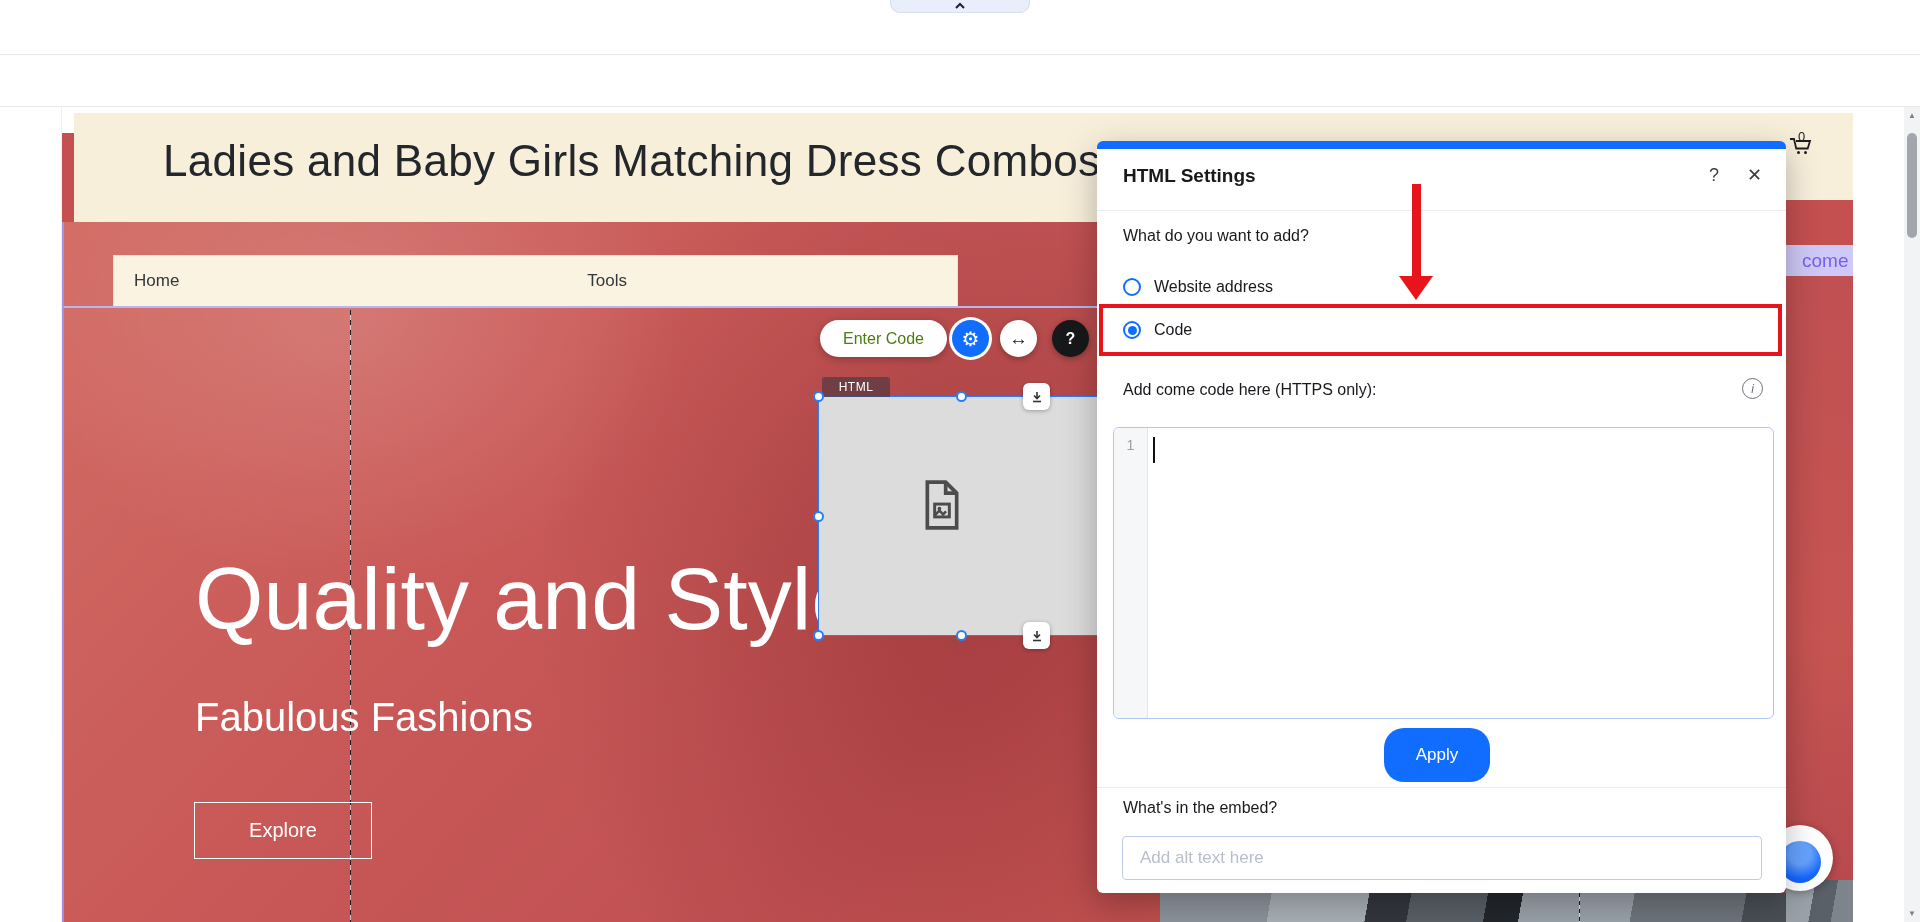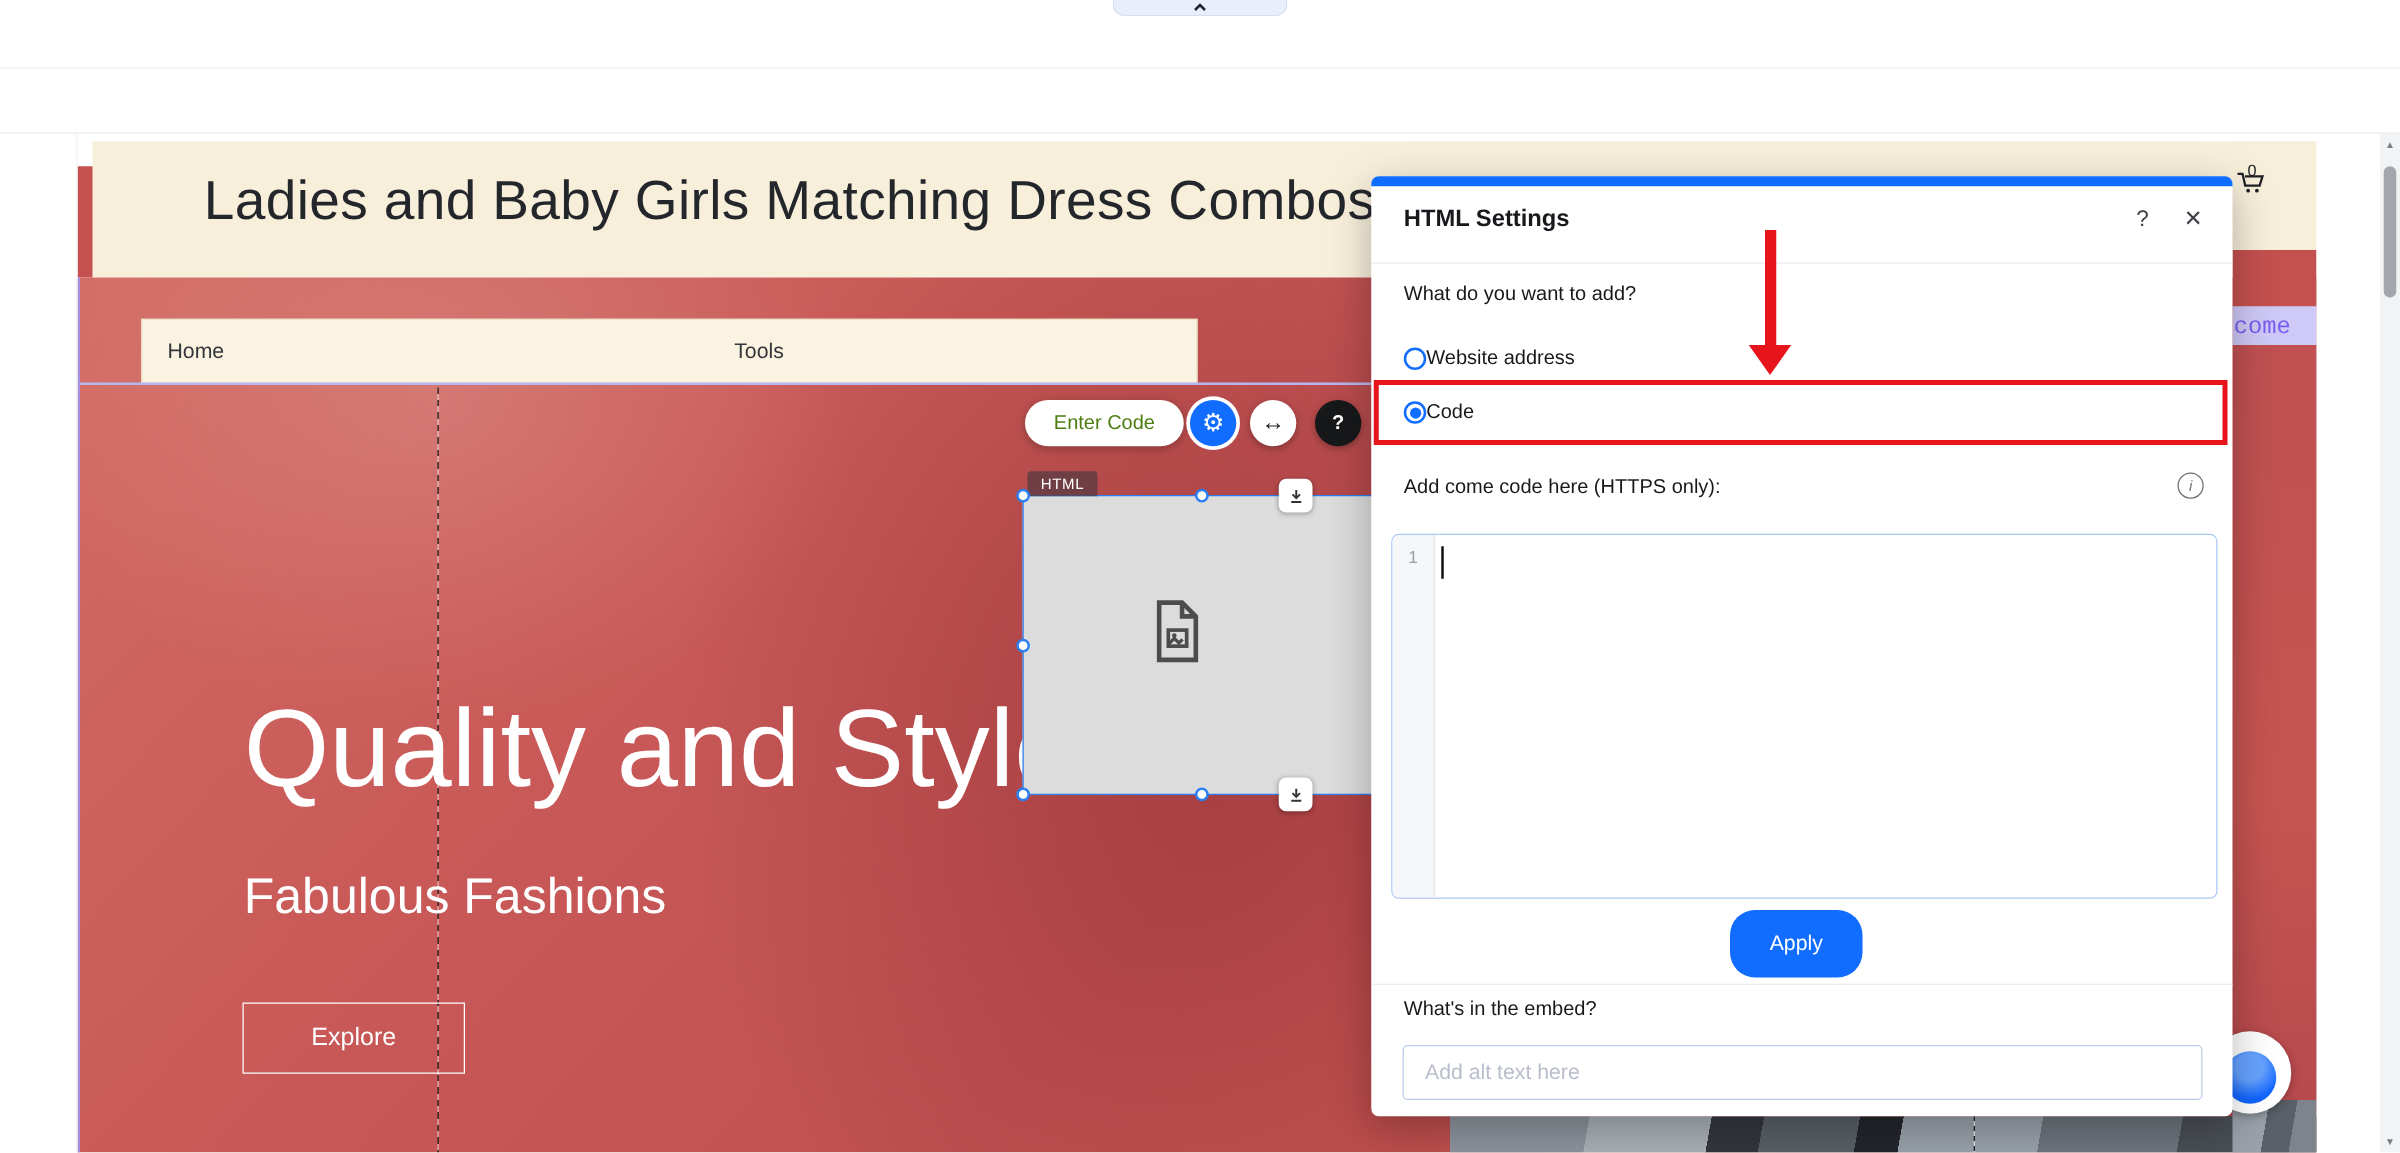--- a/index.html
+++ b/index.html
@@ -64,42 +64,42 @@
   .lavleft { left:62px; top:222px; width:2px; height:700px; background:rgba(158,152,240,.85); }
   .dashline { left:350px; top:310px; width:1px; height:612px;
               background:repeating-linear-gradient(#1c1c1c 0 5px, rgba(255,255,255,.55) 5px 10px); }
   .heroheading { left:195px; top:548px; font-size:88px; color:#fff; white-space:nowrap; }
   .herosub { left:195px; top:695px; font-size:40px; color:#fff; }
   .explore { left:194px; top:802px; width:178px; height:57px; border:1.5px solid #fff; color:#fff; font-size:20px;
              display:flex; align-items:center; justify-content:center; cursor:pointer; }
 
   
   .selbox { left:818px; top:396px; width:290px; height:240px; background:#dcdcdd; border:1px solid #2b7ff2; z-index:20; }
-  .htmltag { left:822px; top:377px; width:56px; height:20px; background:rgba(84,58,66,.72); color:#fff; font-size:12px;
+  .htmltag { left:822px; top:377px; width:68px; height:20px; background:rgba(84,58,66,.72); color:#fff; font-size:12px;
              border-radius:3px 3px 0 0; display:flex; align-items:center; justify-content:center; letter-spacing:.5px; z-index:21; }
   .handle { width:11px; height:11px; border-radius:50%; background:#fff; border:2px solid #2b7ff2; z-index:22; }
   .stretch { width:27px; height:27px; border-radius:6px; background:#fff; box-shadow:0 1px 4px rgba(0,0,0,.3);
              display:flex; align-items:center; justify-content:center; z-index:23; cursor:pointer; }
   .selbar { z-index:24; }
   .entercode { left:820px; top:320px; width:127px; height:37px; border-radius:19px; background:#fff; color:#4d7c0f;
                font-size:16px; display:flex; align-items:center; justify-content:center;
                box-shadow:0 2px 8px rgba(0,0,0,.25); cursor:pointer; }
   .circbtn { width:37px; height:37px; border-radius:50%; display:flex; align-items:center; justify-content:center;
              box-shadow:0 2px 6px rgba(0,0,0,.3); cursor:pointer; }
   .gearbtn { left:952px; top:320px; background:#116dff; color:#fff; font-size:20px; box-shadow:0 0 0 3px #fff; }
   .movebtn { left:1000px; top:320px; background:#fff; color:#1b1b1b; font-size:19px; font-weight:700; }
   .helpbtn { left:1052px; top:320px; background:#17181a; color:#fff; font-size:16px; font-weight:700; }
   .phicon { left:920px; top:478px; z-index:21; }
 
   
   .rightcol { left:1786px; top:107px; width:67px; height:815px; z-index:10; }
   .rc-beige { left:0; top:6px; width:67px; height:87px; background:#f8efdb; }
   .rc-red1 { left:0; top:93px; width:67px; height:45px; background:#c4504f; }
   .rc-lav { left:0; top:138px; width:67px; height:31px; background:#cfc9f7; color:#7a5df0; font-size:19px;
-            display:flex; align-items:center; padding-left:1px;font-family:Liberation Mono, monospace; }
+            display:flex; align-items:center; padding-left:16px; }
   .rc-red2 { left:0; top:169px; width:67px; height:604px;
              background:linear-gradient(180deg,#c05052 0%,#c65451 60%,#b84a4e 100%); }
   .rc-denim { left:0; top:773px; width:67px; height:42px;
               background:linear-gradient(100deg,#9aa1a9 0 40%,#5a6068 40% 70%,#7d848c 70%); }
   .cart { left:3px; top:26px; color:#1d1f23; }
   .cartzero { left:12px; top:22px; font-size:13px; color:#1d1f23; }
 
   
   .denim { left:1160px; top:893px; width:693px; height:29px;
     background:linear-gradient(100deg,#8d949c 0 16%,#aab1b8 16% 30%,#33373d 30% 36%,#596067 36% 47%,#23262b 47% 52%,#9aa2ab 52% 68%,#6e757d 68% 84%,#4a4f56 84%); }
@@ -114,21 +114,21 @@
 
   
   .panel { left:1097px; top:141px; width:689px; height:752px; background:#fff; border-radius:6px;
            box-shadow:0 10px 34px rgba(0,0,0,.28); z-index:50; }
   .panel-blue { left:0; top:0; width:689px; height:8px; background:#116dff; border-radius:6px 6px 0 0; }
   .panel-title { left:26px; top:24px; font-size:19px; font-weight:700; color:#17191c; }
   .panel-q { left:612px; top:24px; font-size:18px; color:#3b3f45; cursor:pointer; }
   .panel-x { left:650px; top:23px; font-size:18px; color:#3b3f45; cursor:pointer; }
   .panel-div { left:0; width:689px; height:1px; background:#ececee; }
   .ask { left:26px; top:86px; font-size:16px; color:#17191c; }
-  .radio-row { left:26px; display:flex; align-items:center; cursor:pointer; }
+  .radio-row { left:26px; display:flex; align-items:center; gap:13px; cursor:pointer; }
   .radio { width:18px; height:18px; border-radius:50%; border:2px solid #116dff; background:#fff;
            display:flex; align-items:center; justify-content:center; }
   .radio .dot { width:9px; height:9px; border-radius:50%; background:#116dff; }
   .radio-lbl { font-size:16px; color:#17191c; }
   .codelabel { left:26px; top:240px; font-size:16px; color:#17191c; }
   .info { left:645px; top:237px; width:21px; height:21px; border-radius:50%; border:1.5px solid #6b7177;
           color:#6b7177; font-size:12px; display:flex; align-items:center; justify-content:center; font-style:italic; }
   .codebox { left:16px; top:286px; width:661px; height:292px; border:1px solid #a9c8f7; border-radius:6px;
              background:#fff; overflow:hidden; cursor:text; }
   .gutter { position:absolute; left:0; top:0; width:34px; height:100%; background:#f6f7f8; border-right:1px solid #e3e5e8;

